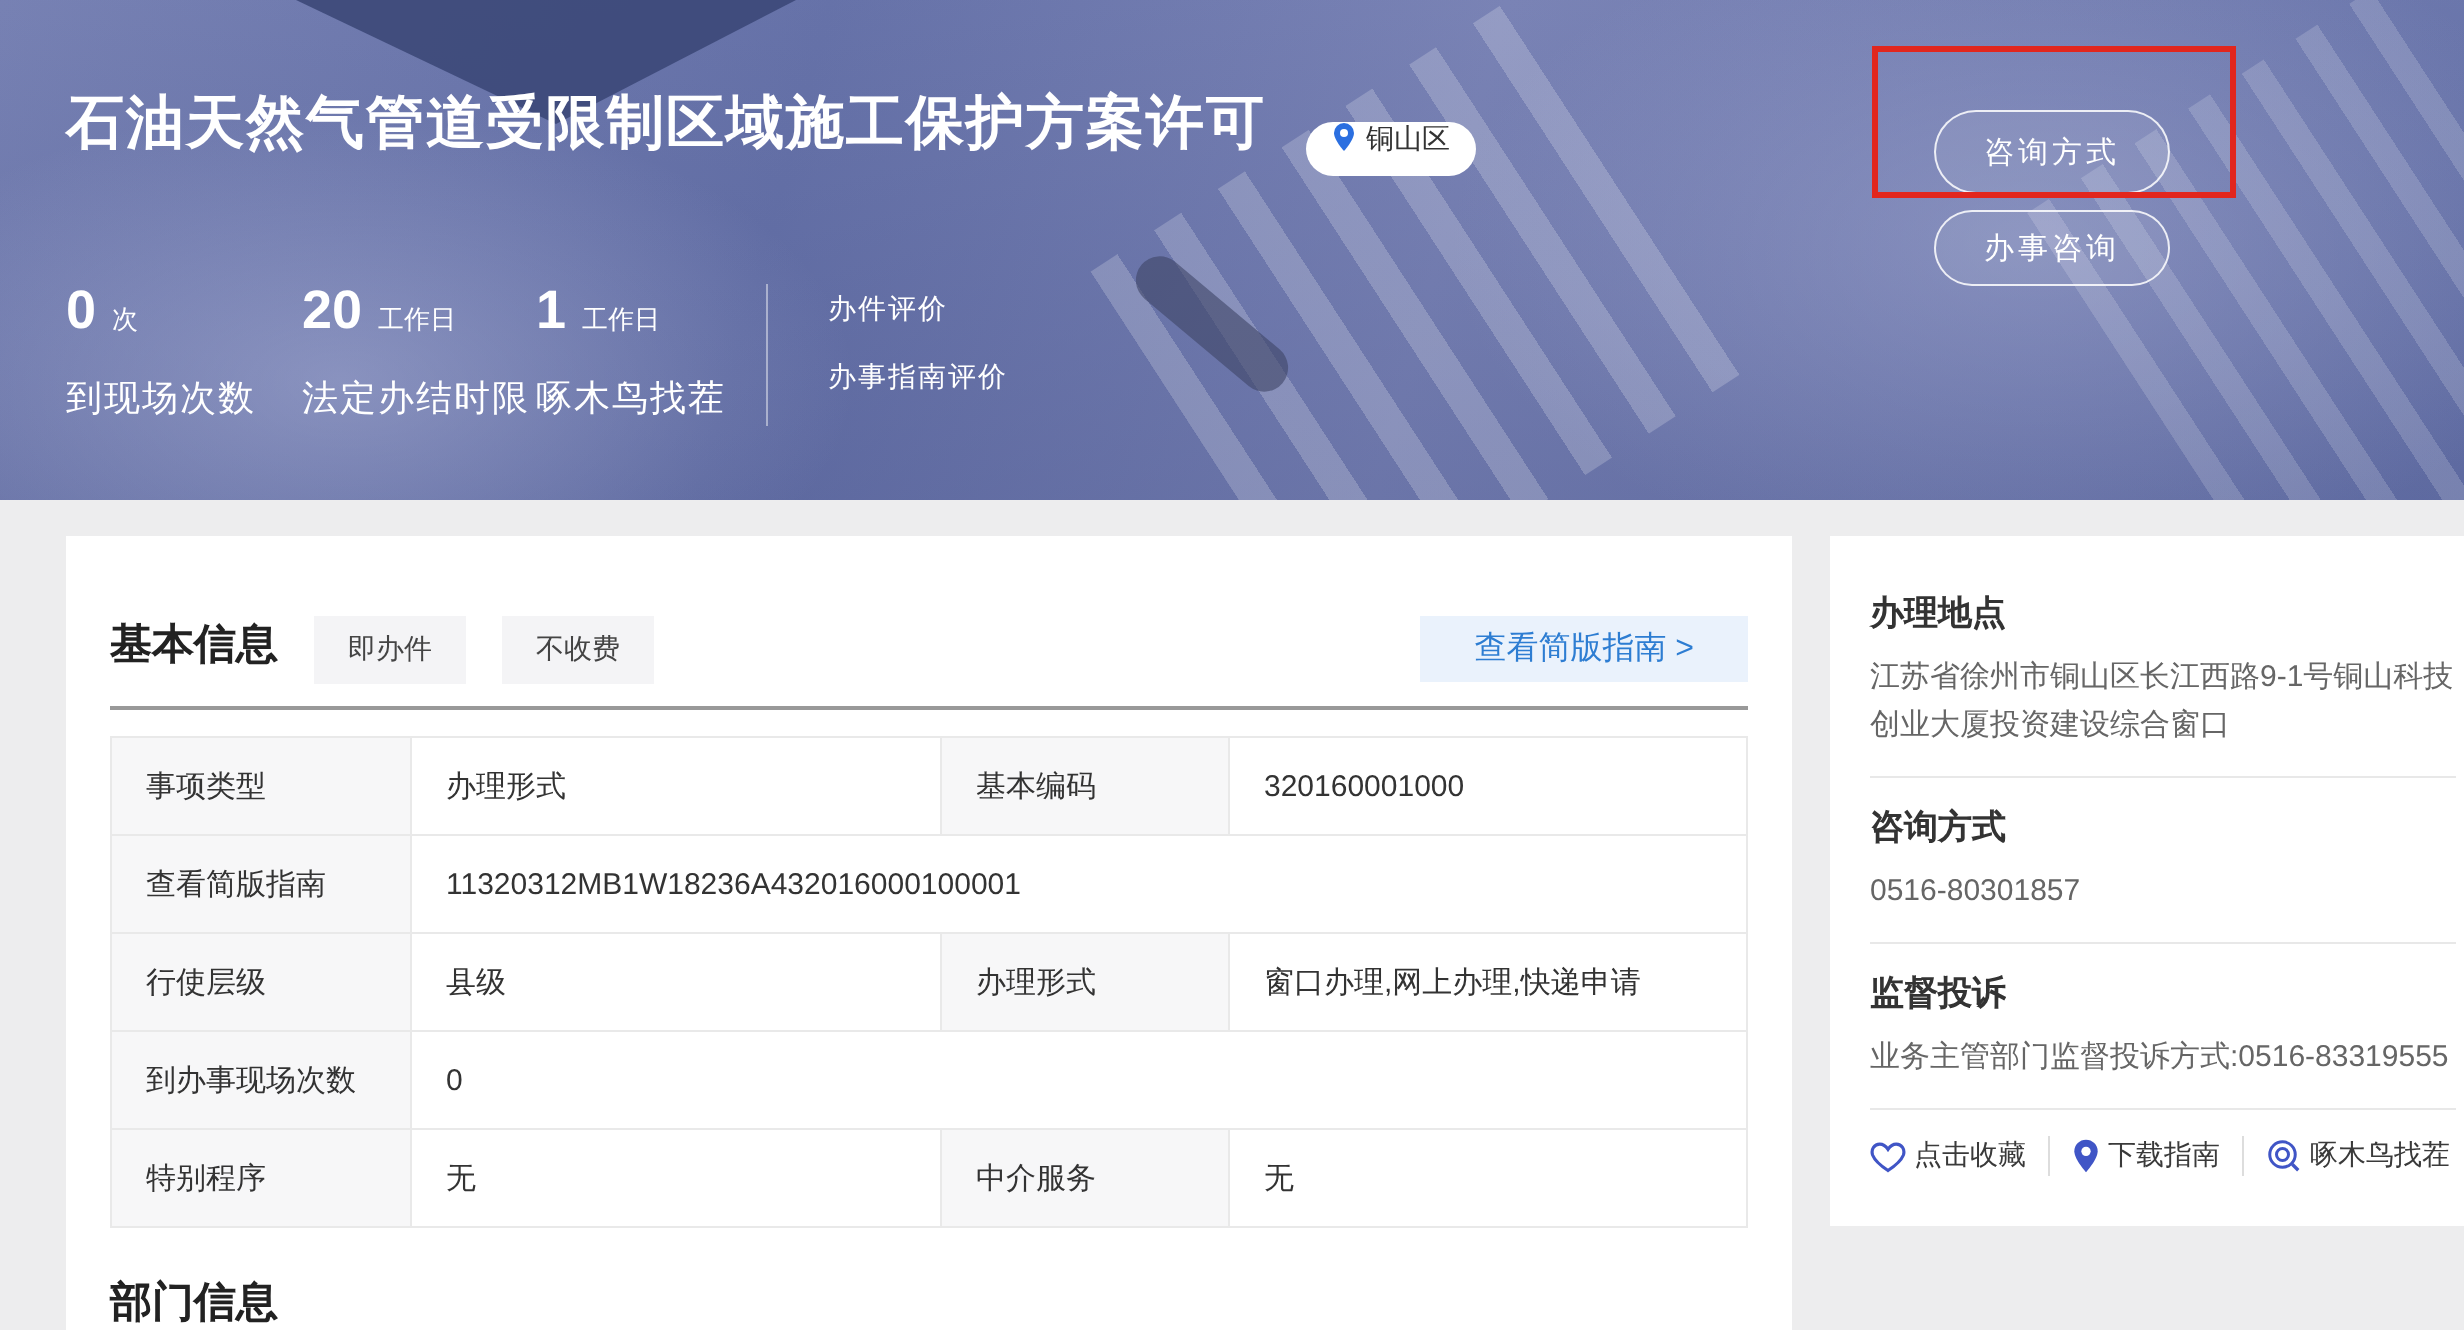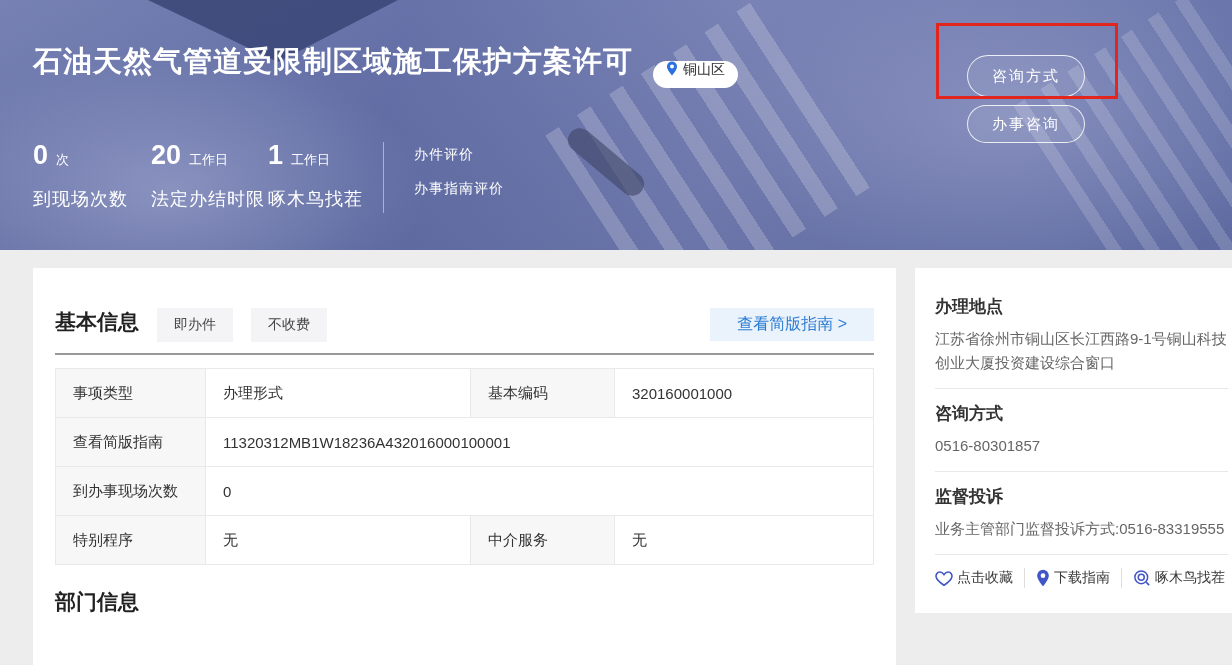--- a/index.html
+++ b/index.html
@@ -181,20 +181,26 @@
       <td class="lbl">事项类型</td>
       <td class="val">办理形式</td>
       <td class="lbl">基本编码</td>
       <td class="val">320160001000</td>
     </tr>
     <tr>
       <td class="lbl">查看简版指南</td>
       <td class="val" colspan="3">11320312MB1W18236A432016000100001</td>
     </tr>
     <tr>
+      <td class="lbl">行使层级</td>
+      <td class="val">县级</td>
+      <td class="lbl">办理形式</td>
+      <td class="val">窗口办理,网上办理,快递申请</td>
+    </tr>
+    <tr>
       <td class="lbl">到办事现场次数</td>
       <td class="val" colspan="3">0</td>
     </tr>
     <tr>
       <td class="lbl">特别程序</td>
       <td class="val">无</td>
       <td class="lbl">中介服务</td>
       <td class="val">无</td>
     </tr>
   </tbody>

